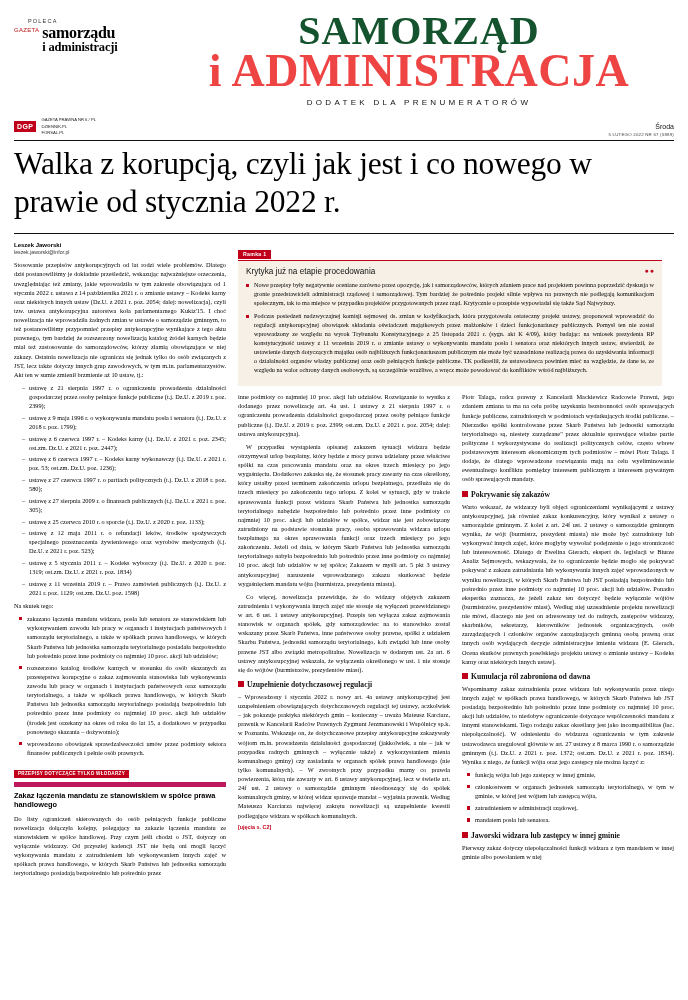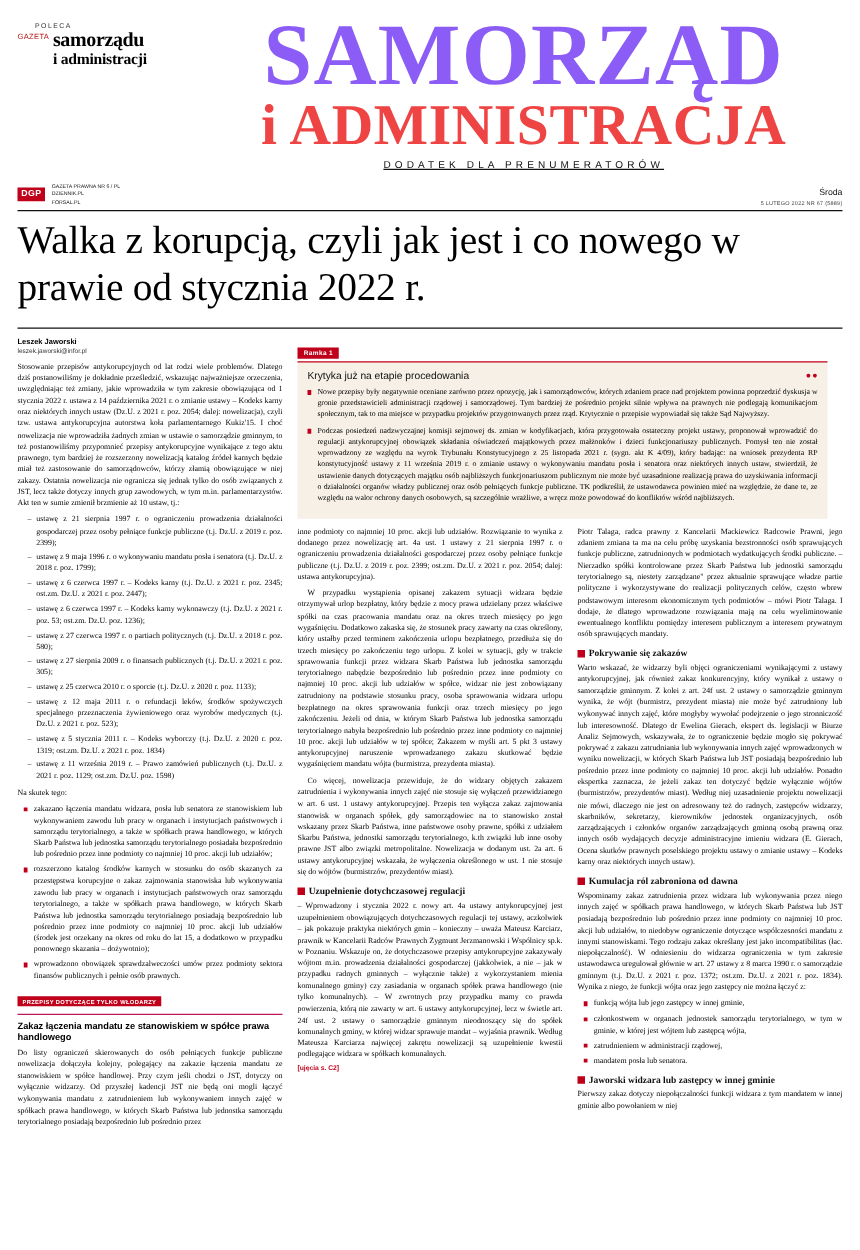--- a/index.html
+++ b/index.html
@@ -14,23 +14,23 @@
   
   .masthead{display:flex;align-items:flex-start;padding-top:12px;}
   .mh-left{width:150px;flex:0 0 150px;padding-top:6px;}
   .mh-poleca{font-family:"Liberation Sans",sans-serif;font-size:5.5px;letter-spacing:1.2px;color:#333;margin-left:14px;}
   .mh-gazeta-row{display:flex;align-items:flex-start;margin-top:1px;}
   .mh-gazeta{font-family:"Liberation Sans",sans-serif;font-size:6px;color:#b11;letter-spacing:.3px;margin-right:3px;margin-top:2px;}
   .mh-logo{line-height:1.0;}
   .mh-logo .l1{font-family:"Liberation Serif",serif;font-weight:bold;font-size:16px;letter-spacing:-.3px;}
   .mh-logo .l2{font-family:"Liberation Serif",serif;font-weight:bold;font-size:12.5px;letter-spacing:-.2px;text-align:center;}
   .mh-right{flex:1;text-align:center;}
-  .title1{font-family:"Liberation Serif",serif;font-weight:bold;font-size:70px;letter-spacing:1px;line-height:.95;color:#8b5cf6;}
+  .title1{font-family:"Liberation Serif",serif;font-weight:bold;font-size:40px;letter-spacing:1px;line-height:.95;color:#14532d;}
   .title2{font-family:"Liberation Serif",serif;font-weight:bold;font-size:46px;letter-spacing:.5px;line-height:1.0;color:#ef4444;margin-top:-2px;}
-  .subtitle{font-family:"Liberation Sans",sans-serif;font-size:8px;letter-spacing:3.3px;margin-top:4px;color:#111;text-decoration:underline;}
+  .subtitle{font-family:"Liberation Sans",sans-serif;font-size:8px;letter-spacing:3.3px;margin-top:4px;color:#111;}
 
   
   .infobar{display:flex;align-items:flex-end;margin-top:10px;}
   .dgp{display:flex;align-items:center;gap:5px;width:150px;flex:0 0 150px;}
   .dgp-box{background:#c0001a;color:#fff;font-family:"Liberation Sans",sans-serif;font-size:7px;font-weight:bold;padding:2px 3px;letter-spacing:.4px;}
   .dgp-txt{font-family:"Liberation Sans",sans-serif;font-size:4.2px;line-height:1.55;color:#222;}
   .infobar-right{flex:1;text-align:right;font-family:"Liberation Sans",sans-serif;}
   .ib-day{font-size:7px;color:#111;margin-bottom:2px;}
   .ib-date{font-size:4.4px;color:#444;letter-spacing:.2px;}
   .rule{border-bottom:1.6px solid #111;margin-top:3px;}
@@ -59,21 +59,21 @@
   .ramka h3{font-family:"Liberation Sans",sans-serif;font-size:8.2px;font-weight:normal;margin:0 0 5px 0;color:#111;}
   .ramka .dots{position:absolute;right:7px;top:6px;font-size:7px;color:#c0001a;letter-spacing:1px;}
   .ramka ul{list-style:none;margin:0;padding:0;}
   .ramka ul li{position:relative;padding-left:8px;margin-bottom:4px;font-size:6.2px;line-height:1.45;text-align:justify;}
   .ramka ul li:before{content:"";position:absolute;left:0;top:2.5px;width:3.4px;height:3.4px;background:#c0001a;}
 
   
   .subhead-red{font-family:Liberation Serif, serif;font-weight:bold;font-size:7.6px;color:#111;margin:6px 0 3px 0;}
   .subhead-red .mark{display:inline-block;width:6px;height:6px;background:#c0001a;margin-right:3px;vertical-align:-.5px;}
   .mini-tab{display:inline-block;background:#c0001a;color:#fff;font-family:"Liberation Sans",sans-serif;font-size:4.6px;font-weight:bold;padding:1.5px 4px;letter-spacing:.3px;margin-top:6px;}
-  .mini-head{font-family:"Liberation Sans",sans-serif;font-size:7.4px;font-weight:bold;line-height:1.25;margin:3px 0 4px 0;border-top:1px solid #be185d;padding-top:4px;}
+  .mini-head{font-family:"Liberation Sans",sans-serif;font-size:7.4px;font-weight:bold;line-height:1.25;margin:3px 0 4px 0;border-top:5px solid #be185d;padding-top:4px;}
   .jump{color:#c0001a;font-weight:bold;font-size:5.4px;font-family:"Liberation Sans",sans-serif;}
 </style>
 </head>
 <body>
 
 <div class="page">
 
   <div class="masthead">
     <div class="mh-left">
       <div class="mh-poleca">POLECA</div>

